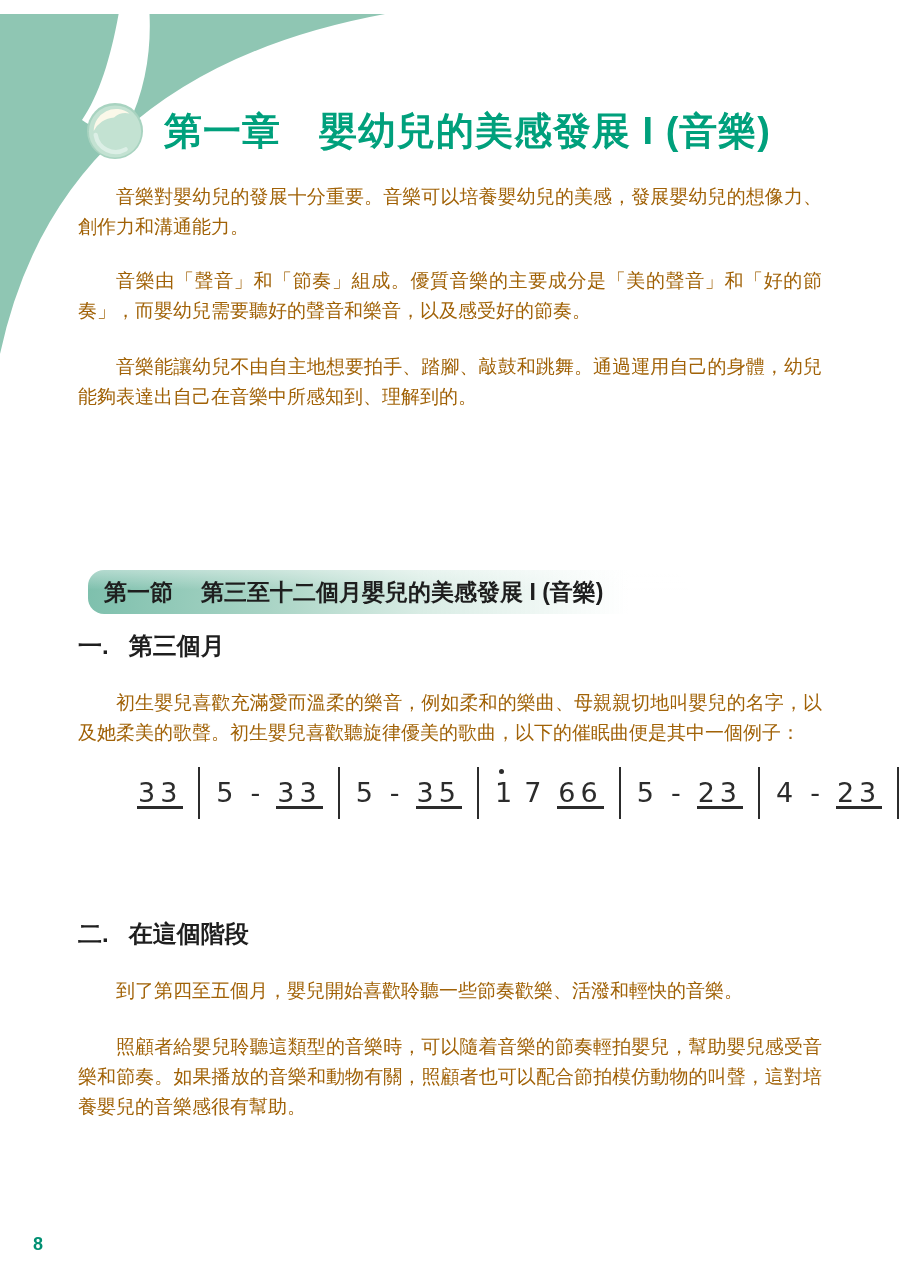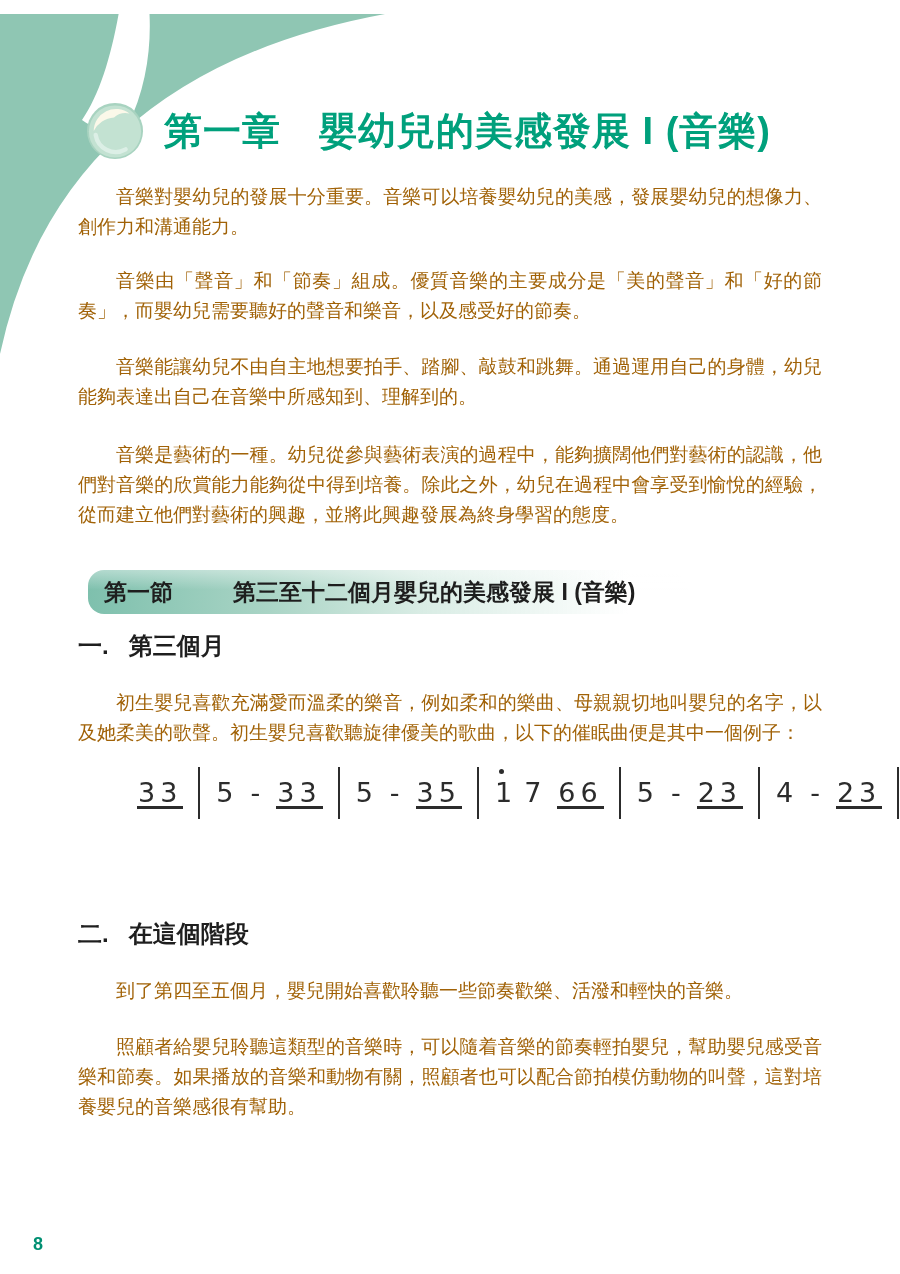--- a/index.html
+++ b/index.html
@@ -23,21 +23,21 @@
   }
   .p1 { top:168px; } .p2 { top:252px; } .p3 { top:338px; } .p4 { top:426px; }
   .p5 { top:674px; } .p6 { top:818px; } .p7 { top:962px; } .p8 { top:1018px; }
 
   .section-bar {
     position:absolute; top:556px; left:88px; width:600px; height:44px;
     border-radius:16px 22px 4px 16px;
     background:
       linear-gradient(to bottom, rgba(255,255,255,0.40), rgba(255,255,255,0) 45%),
       linear-gradient(to right, #7ec0ad 0%, #a9d4c5 30%, #d8ece4 55%, rgba(255,255,255,0) 90%);
-    display:flex; align-items:center; padding-left:16px; box-sizing:border-box;gap:32px;
+    display:flex; align-items:center; padding-left:16px; box-sizing:border-box;
   }
   .section-bar .sec-label { font-size:23px; font-weight:bold; color:#1e1e1e; margin-right:28px; white-space:nowrap; }
   .section-bar .sec-title { font-size:23px; font-weight:bold; color:#1e1e1e; white-space:nowrap; }
 
   .subhead { position:absolute; left:78px; font-size:24px; font-weight:bold; color:#1e1e1e; }
   .sub1 { top:616px; } .sub2 { top:904px; }
   .subhead .sub-num { margin-right:20px; }
 
   .music {
     position:absolute; top:750px; left:132px; height:58px;
@@ -73,21 +73,20 @@
       <path d="M8,30 A23,23 0 0 1 45,12 A18,18 0 0 0 29,16 A25,25 0 0 0 8,30 Z" fill="#fbf8e9"></path>
     </svg>
     <div class="chapter-title">
       <span class="chap-label">第一章</span><span>嬰幼兒的美感發展 I (音樂)</span>
     </div>
   </div>
 
   <p class="para p1">音樂對嬰幼兒的發展十分重要。音樂可以培養嬰幼兒的美感，發展嬰幼兒的想像力、創作力和溝通能力。</p>
   <p class="para p2">音樂由「聲音」和「節奏」組成。優質音樂的主要成分是「美的聲音」和「好的節奏」，而嬰幼兒需要聽好的聲音和樂音，以及感受好的節奏。</p>
   <p class="para p3">音樂能讓幼兒不由自主地想要拍手、踏腳、敲鼓和跳舞。通過運用自己的身體，幼兒能夠表達出自己在音樂中所感知到、理解到的。</p>
-  <p class="para p4">音樂是藝術的一種。幼兒從參與藝術表演的過程中，能夠擴闊他們對藝術的認識，他們對音樂的欣賞能力能夠從中得到培養。除此之外，幼兒在過程中會享受到愉悅的經驗，從而建立他們對藝術的興趣，並將此興趣發展為終身學習的態度。</p>
 
   <div class="section-bar">
     <span class="sec-label">第一節</span>
     <span class="sec-title">第三至十二個月嬰兒的美感發展 I (音樂)</span>
   </div>
 
   <div class="subhead sub1">
     <span class="sub-num">一.</span><span>第三個月</span>
   </div>
   <p class="para p5">初生嬰兒喜歡充滿愛而溫柔的樂音，例如柔和的樂曲、母親親切地叫嬰兒的名字，以及她柔美的歌聲。初生嬰兒喜歡聽旋律優美的歌曲，以下的催眠曲便是其中一個例子：</p>

